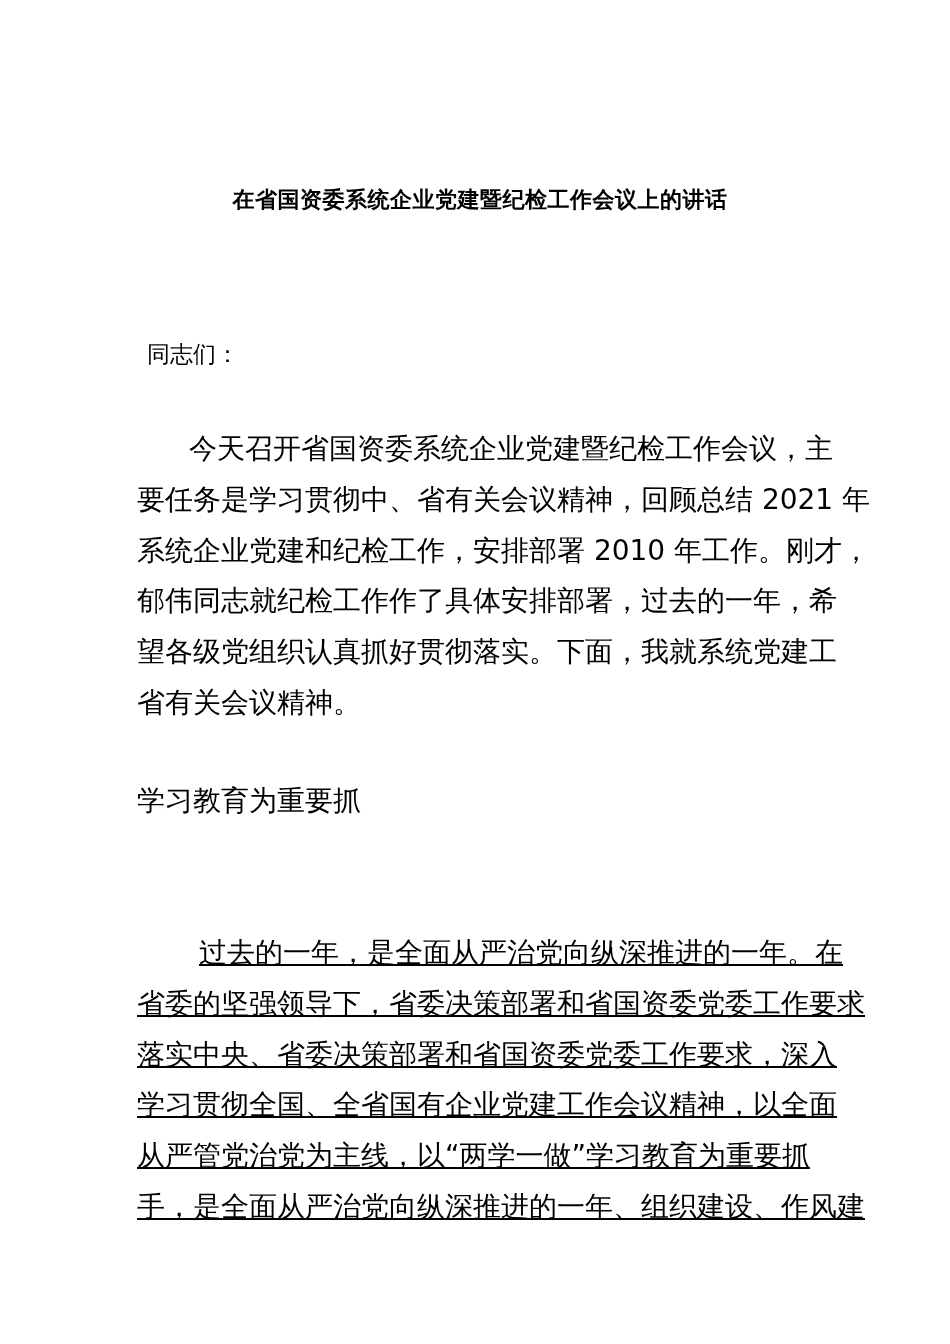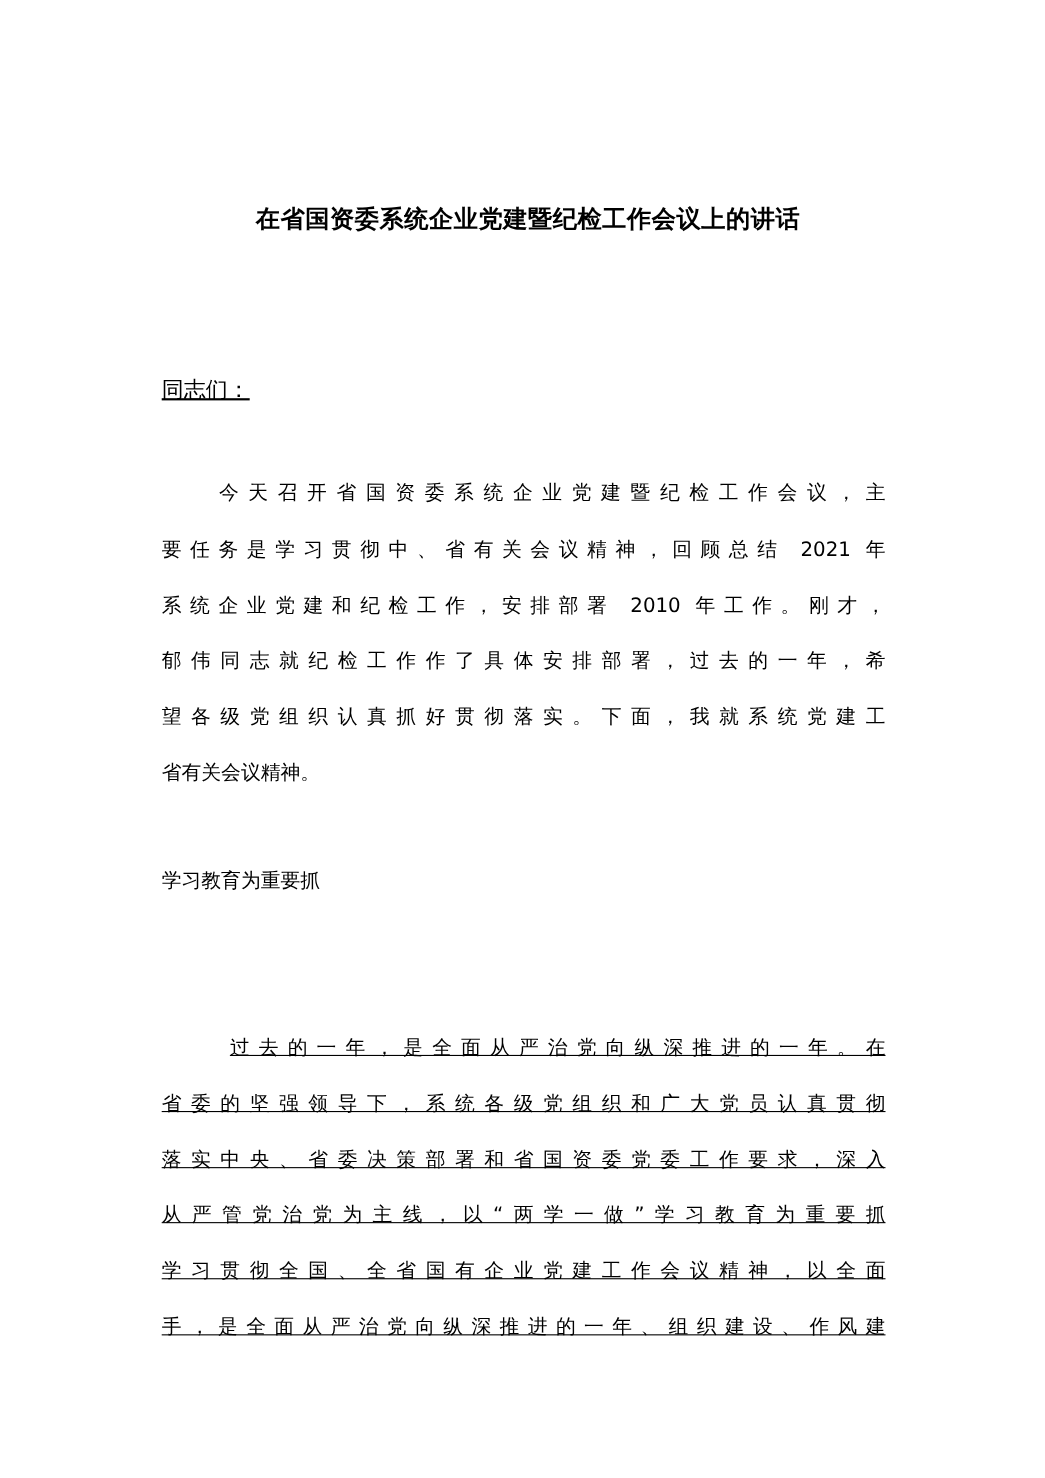--- a/index.html
+++ b/index.html
@@ -33,29 +33,28 @@
       font-weight: bold;
       letter-spacing: 0.5px;
       line-height: 44px;
       white-space: nowrap;
       margin-top: 20px;
     }
     .salutation {
       position: absolute;
       left: 147px;
       top: 334px;
-      font-size: 20px;
+      font-size: 23px;
       line-height: 40px;
-      text-decoration: underline;
     }
     .para {
       position: absolute;
-      left: 147px;
+      left: 137px;
       width: 658px;
-      font-size: 18px;
+      font-size: 28px;
       line-height: 50.8px;
       text-align: justify;
       text-align-last: left;
     }
     .line {
       display: block;
       white-space: nowrap;
       text-align: justify;
       text-align-last: justify;
       height: 50.8px;
@@ -90,20 +89,20 @@
     <span class="line">望各级党组织认真抓好贯彻落实。下面，我就系统党建工</span>
     <span class="line last">省有关会议精神。</span>
   </div>
 
   <div class="para p2">
     <span class="line last">学习教育为重要抓</span>
   </div>
 
   <div class="para p3">
     <span class="line indent2">过去的一年，是全面从严治党向纵深推进的一年。在</span>
-    <span class="line">省委的坚强领导下，系统各级党组织和广大党员认真贯彻</span>
+    <span class="line">省委的坚强领导下，省委决策部署和省国资委党委工作要求</span>
     <span class="line">落实中央、省委决策部署和省国资委党委工作要求，深入</span>
+    <span class="line">学习贯彻全国、全省国有企业党建工作会议精神，以全面</span>
     <span class="line">从严管党治党为主线，以“两学一做”学习教育为重要抓</span>
-    <span class="line">学习贯彻全国、全省国有企业党建工作会议精神，以全面</span>
     <span class="line">手，是全面从严治党向纵深推进的一年、组织建设、作风建</span>
   </div>
 
 </div>
 
 </body></html>

